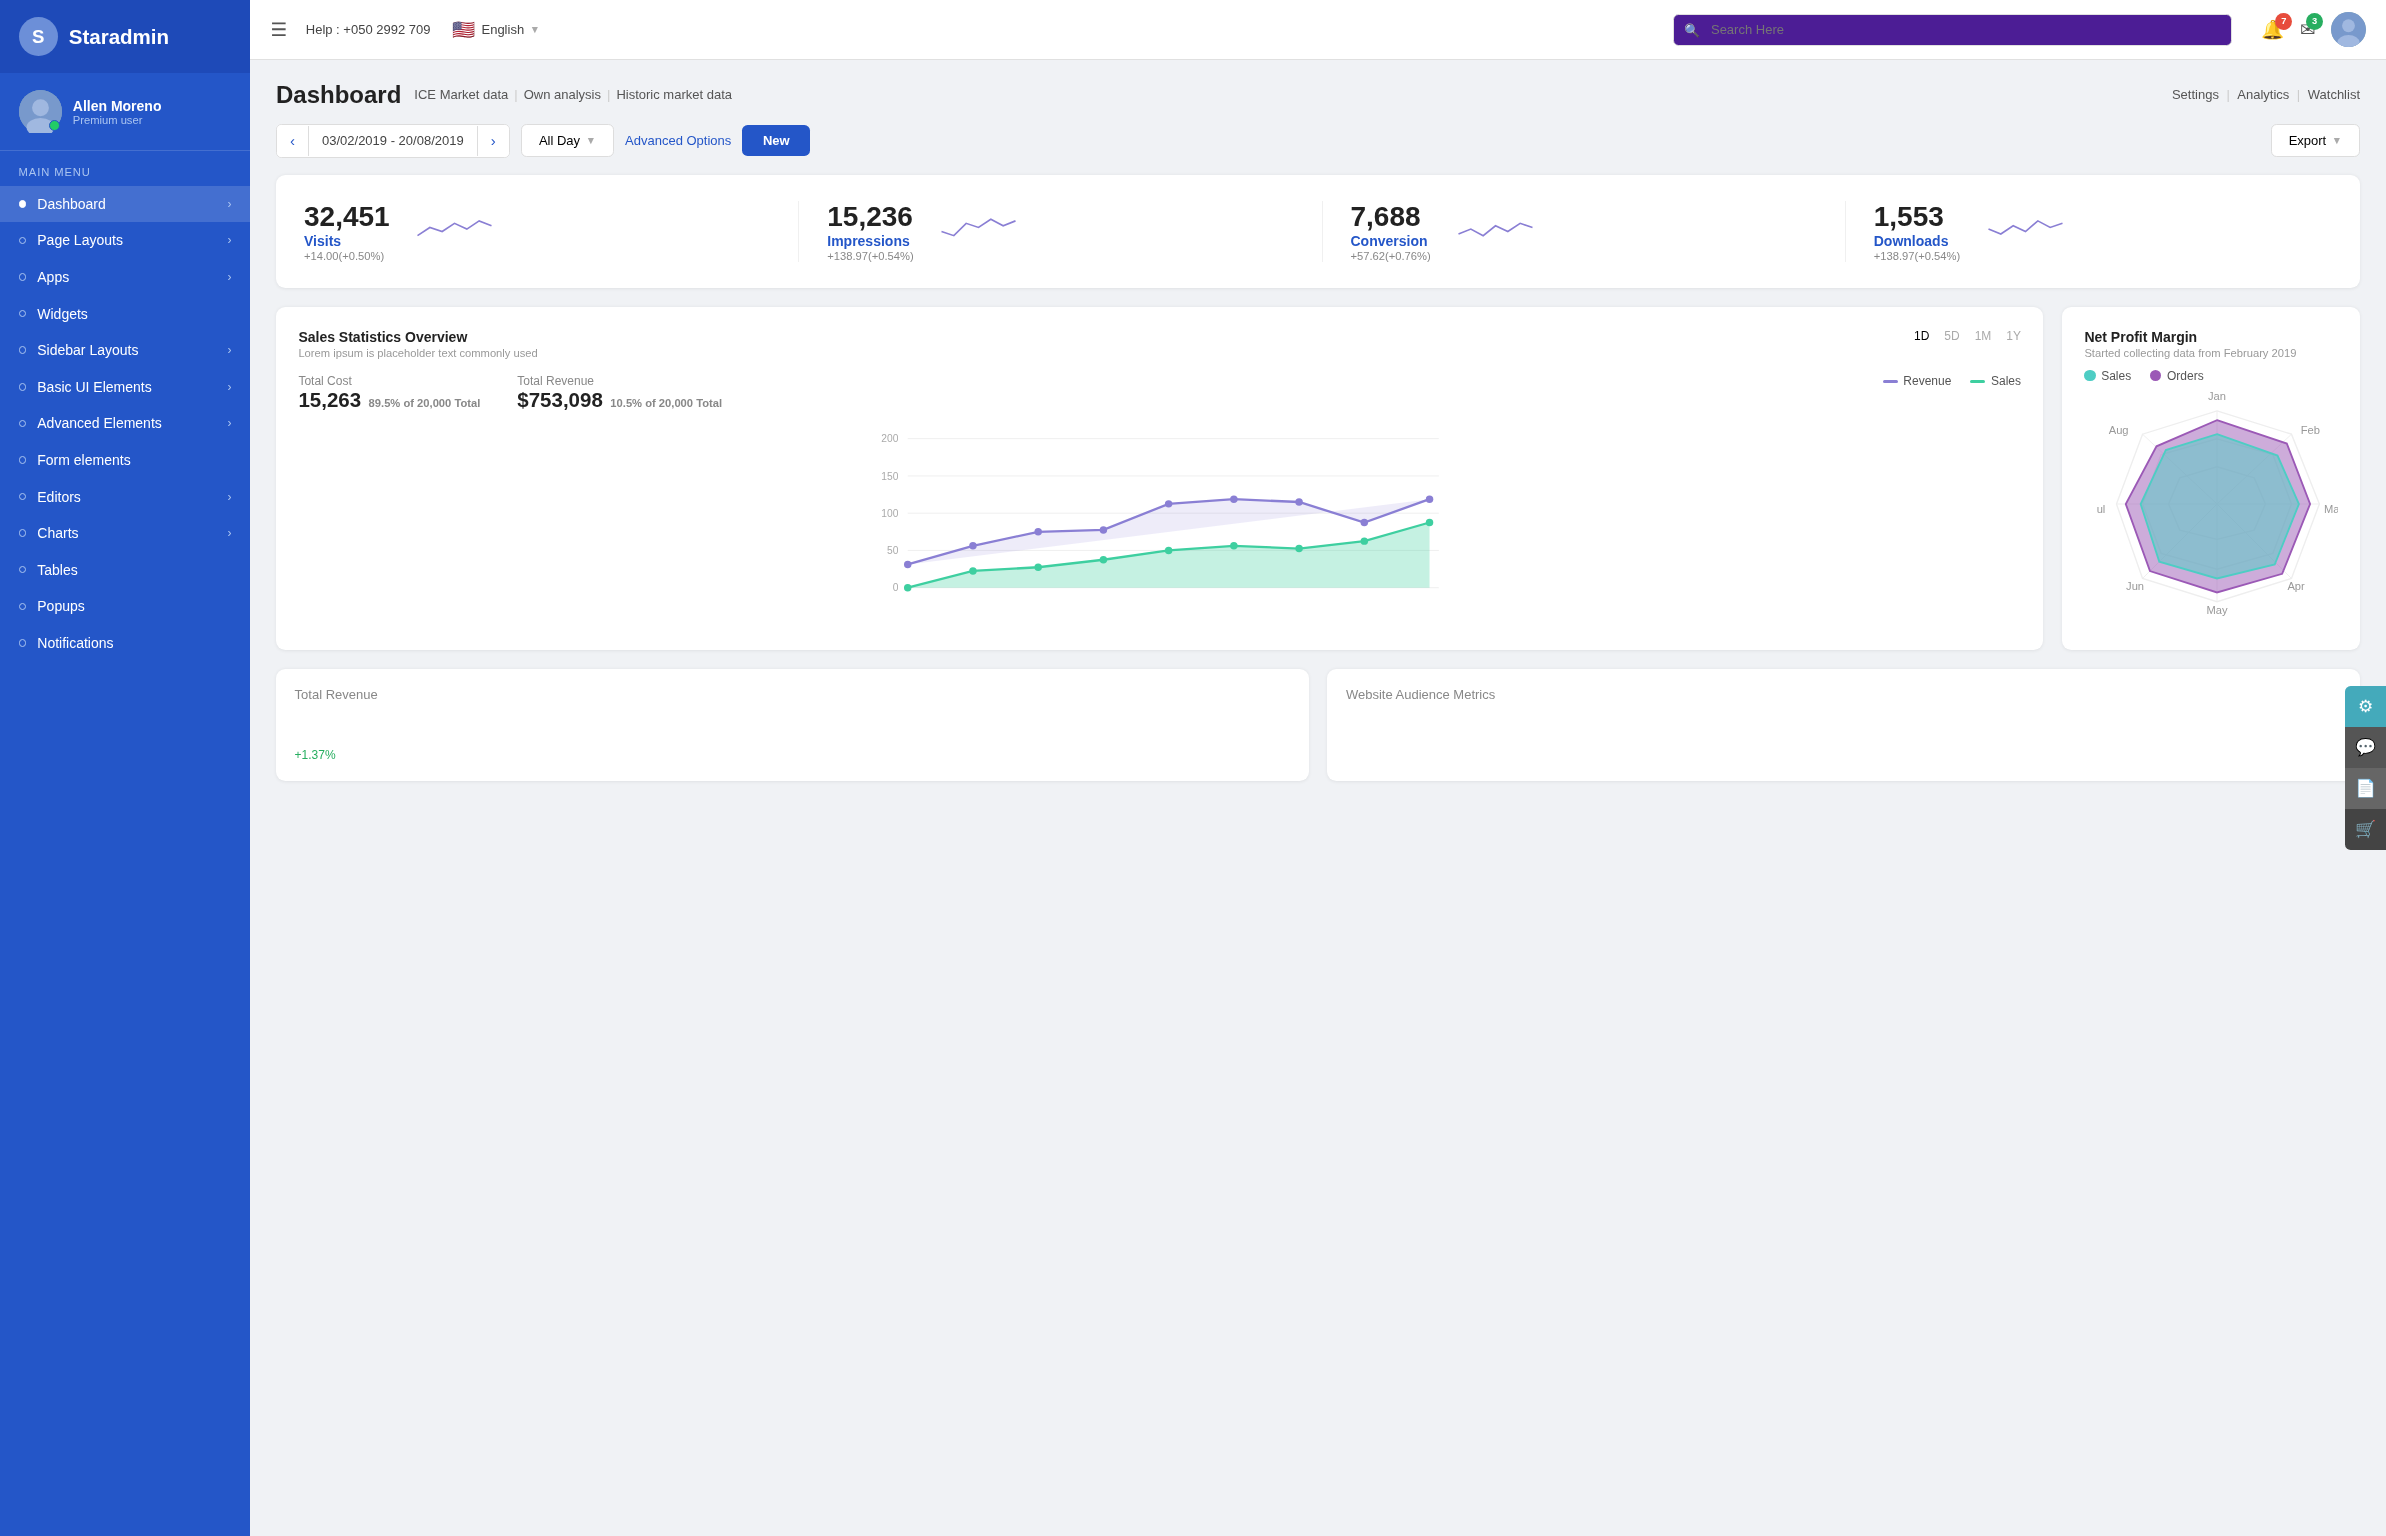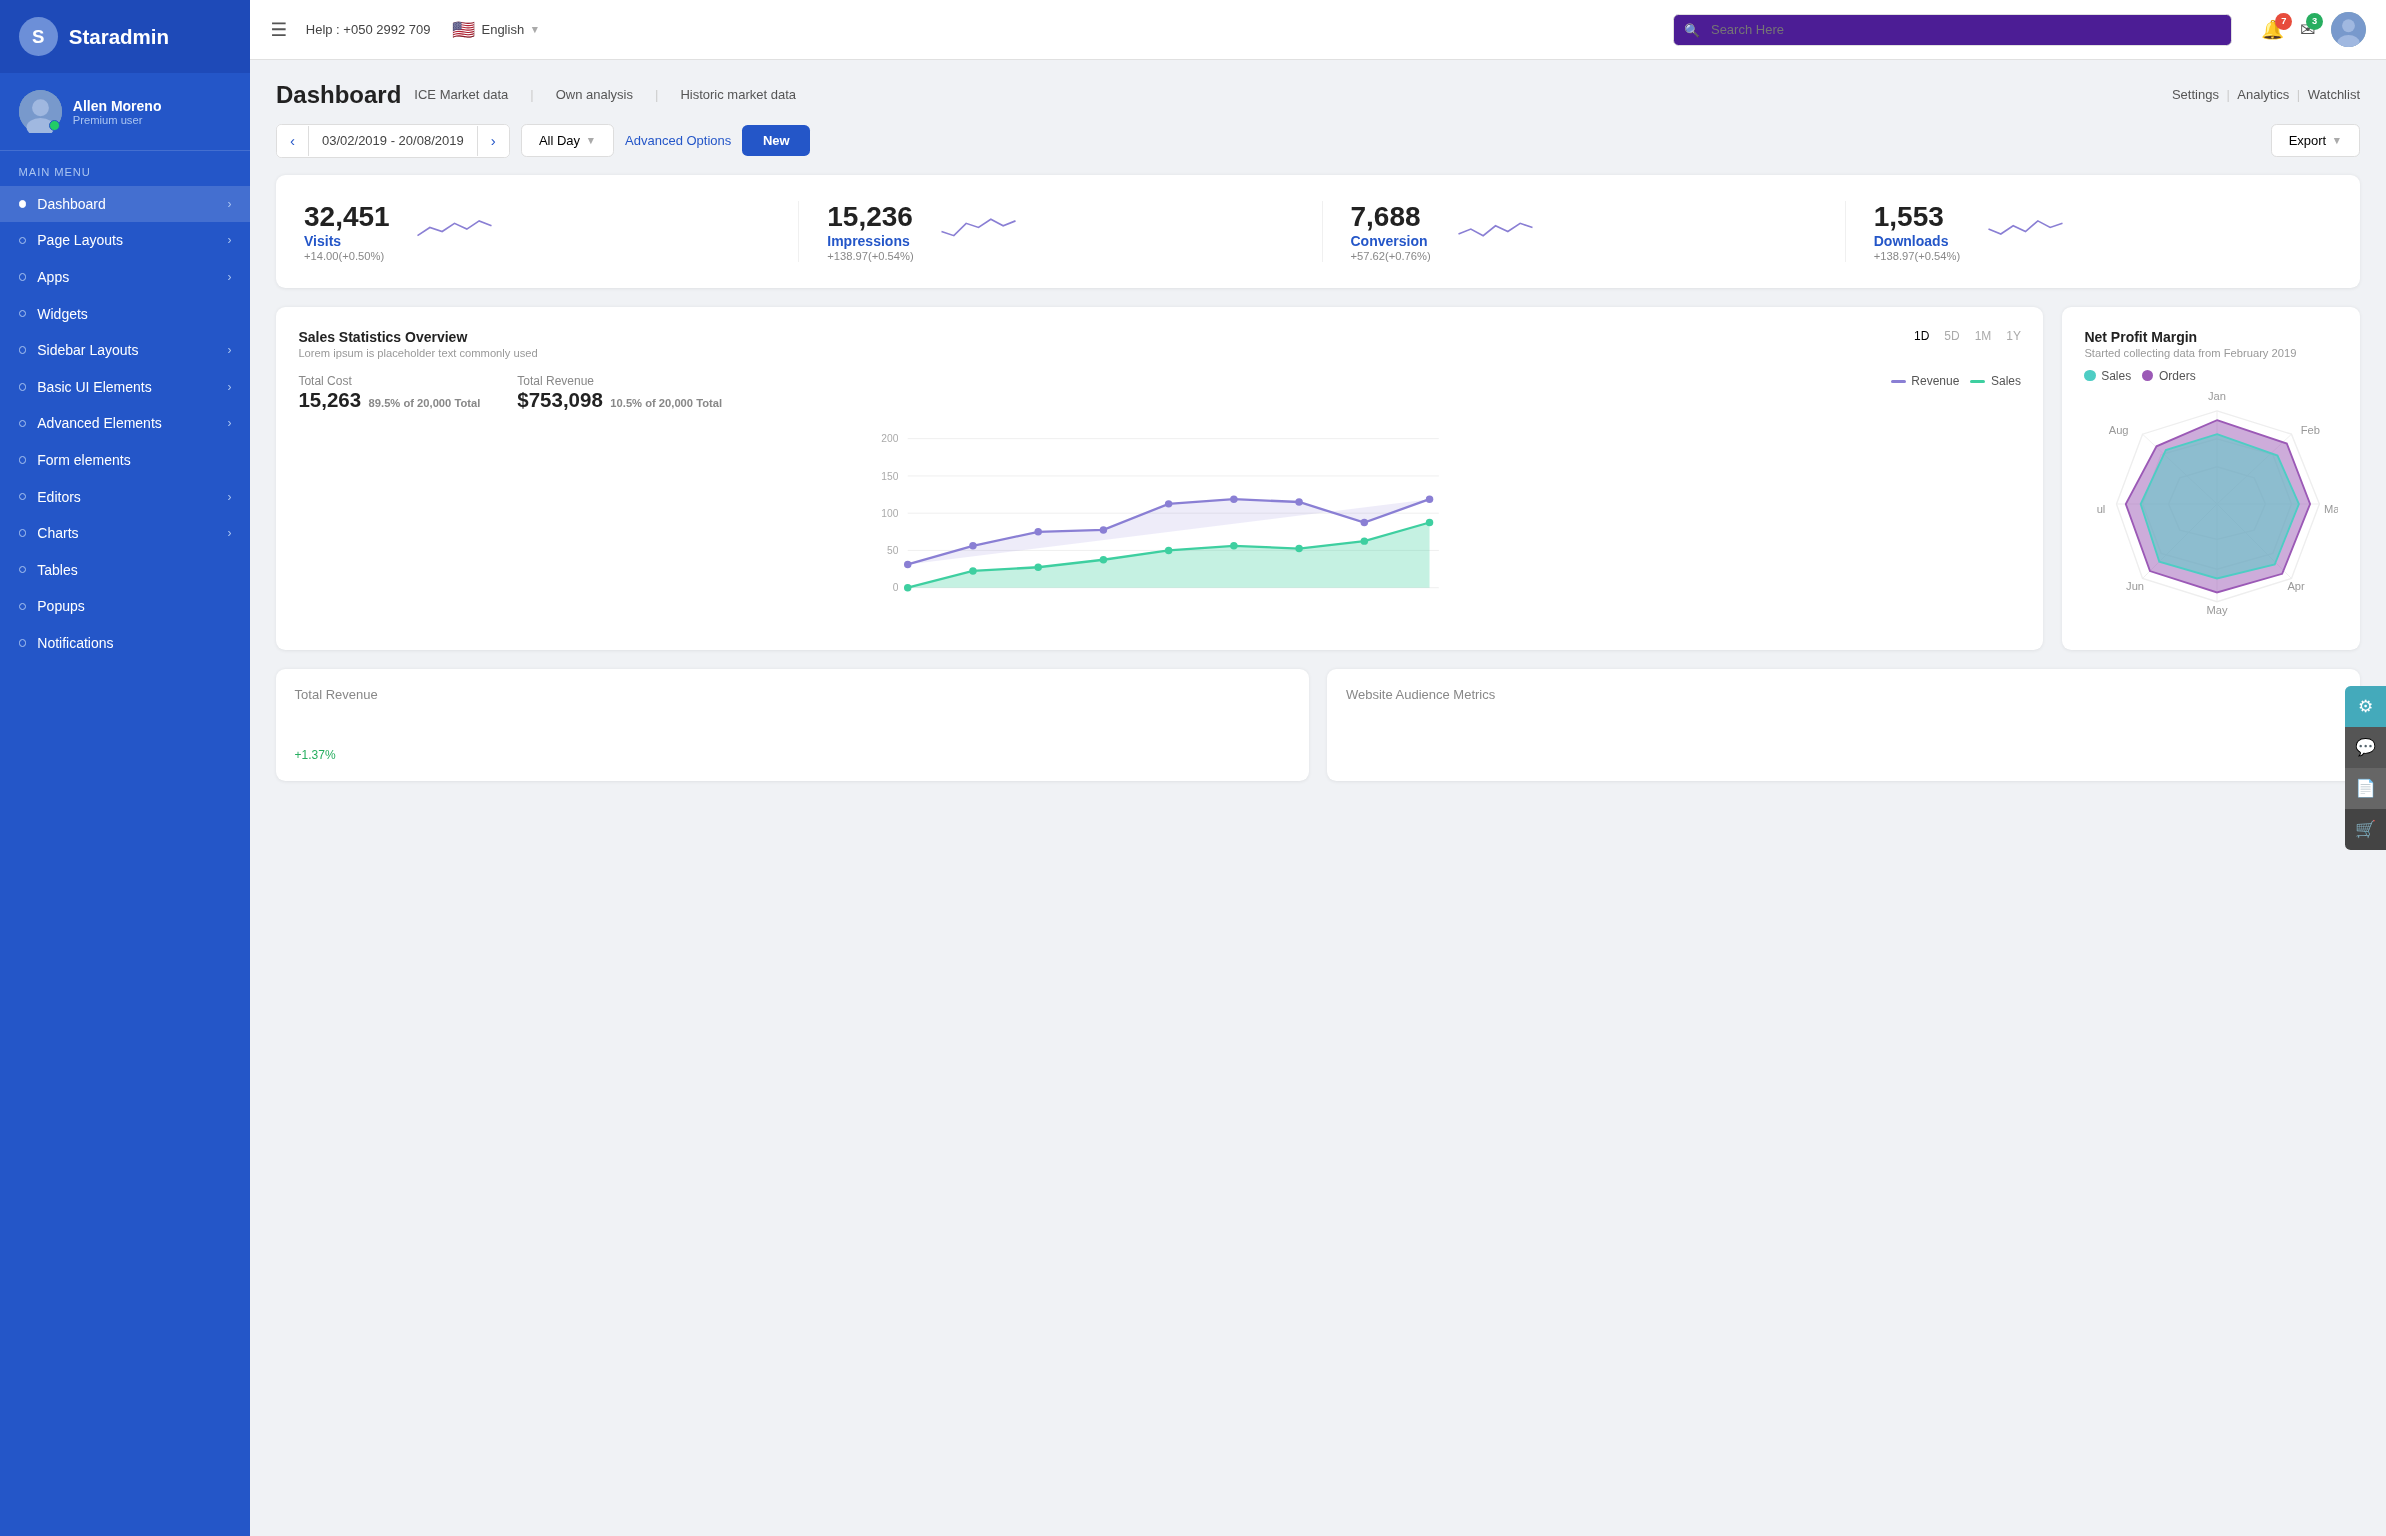--- a/index.html
+++ b/index.html
@@ -131,21 +131,21 @@
       background: #f0f2f5;
     }
 
     
     #dash-header {
       display: flex; align-items: center; justify-content: space-between;
       margin-bottom: 15px;
     }
     #dash-title-area { display: flex; align-items: center; gap: 13px; flex-wrap: wrap; }
     #dash-title { font-size: 24px; font-weight: 700; color: #222; }
-    #dash-nav-links { display: flex; align-items: flex-start; gap: 22px; font-size: 13px; color: #555; }
+    #dash-nav-links { display: flex; align-items: flex-start; gap: 6px; font-size: 13px; color: #555; }
     #dash-nav-links span { cursor: pointer; }
     .dash-sep { color: #ccc; }
     #dash-right-links { display: flex; align-items: center; gap: 7.5px; font-size: 13px; color: #555; }
 
     
     #dash-toolbar {
       display: flex; align-items: center; gap: 11.2px;
       margin-bottom: 17px;
       flex-wrap: wrap;
     }
@@ -210,21 +210,21 @@
     .card-title { font-size: 14px; font-weight: 700; color: #222; }
     .card-subtitle { font-size: 11.2px; color: #999; margin-top: 1.9px; }
     .chart-tabs { display: flex; gap: 15px; font-size: 12px; color: #aaa; }
     .chart-tab { cursor: pointer; }
     .chart-tab.active { color: #000000; font-weight: 400; text-align: right; }
     .sales-meta { display: flex; gap: 37px; margin: 15px 0 7.5px; }
     .sales-meta-item {}
     .sales-meta-label { font-size: 12px; color: #888; }
     .sales-meta-value { font-size: 20.5px; font-weight: 700; color: #222; display: flex; align-items: baseline; gap: 7.5px; }
     .sales-meta-pct { font-size: 11.2px; color: #888; }
-    .legend { display: flex; gap: 11px; font-size: 12px; color: #555; }
+    .legend { display: flex; gap: 19px; font-size: 12px; color: #555; }
     .legend-item { display: flex; align-items: center; gap: 5.6px; }
     .legend-dot { width: 15px; height: 2.8px; border-radius: 1.9px; }
 
     
     #bottom-row {
       display: flex; gap: 18.6px;
     }
     .bottom-card {
       flex: 1; background: #fff; border-radius: 9.3px; padding: 18.6px;
       box-shadow: 0 0.9px 3.7px rgba(0,0,0,0.07); min-height: 112px;

